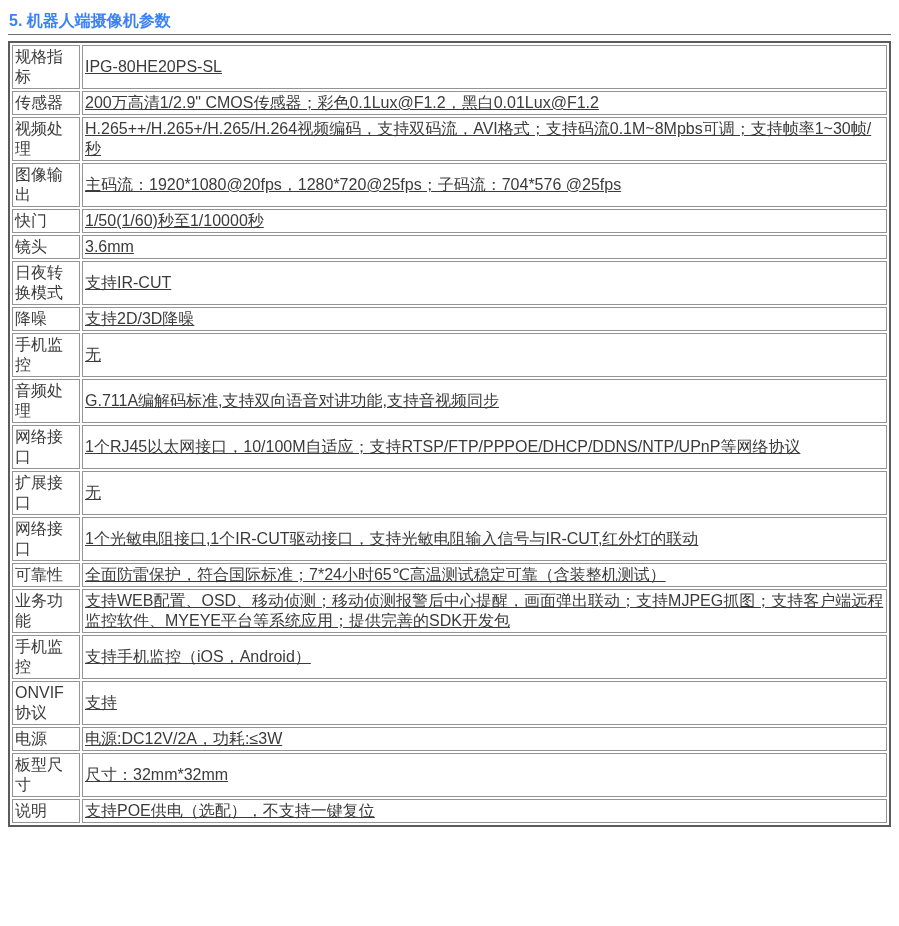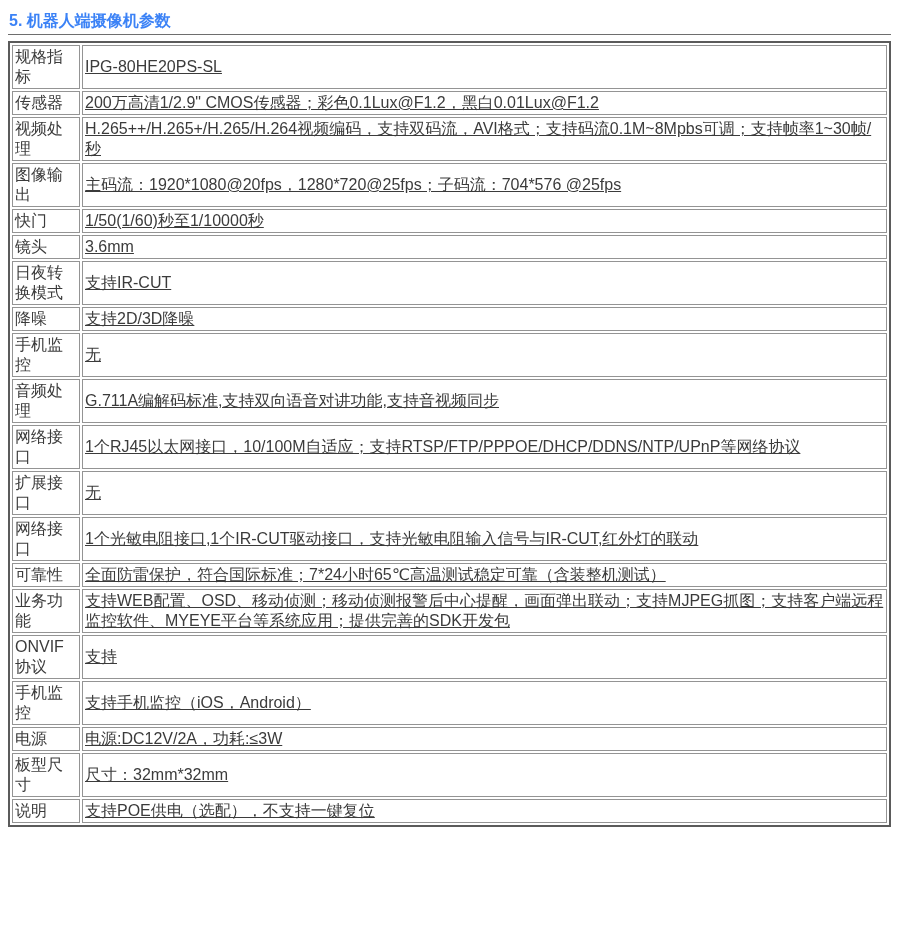--- a/index.html
+++ b/index.html
@@ -109,26 +109,26 @@
       </tr>
       <tr>
         <td class="label-cell">可靠性</td>
         <td class="value-cell">全面防雷保护，符合国际标准；7*24小时65℃高温测试稳定可靠（含装整机测试）</td>
       </tr>
       <tr>
         <td class="label-cell">业务功能</td>
         <td class="value-cell">支持WEB配置、OSD、移动侦测；移动侦测报警后中心提醒，画面弹出联动；支持MJPEG抓图；支持客户端远程监控软件、MYEYE平台等系统应用；提供完善的SDK开发包</td>
       </tr>
       <tr>
+        <td class="label-cell">手机监控</td>
+        <td class="value-cell">支持手机监控（iOS，Android）</td>
+      </tr>
+      <tr>
         <td class="label-cell">ONVIF协议</td>
         <td class="value-cell">支持</td>
-      </tr>
-      <tr>
-        <td class="label-cell">手机监控</td>
-        <td class="value-cell">支持手机监控（iOS，Android）</td>
       </tr>
       <tr>
         <td class="label-cell">电源</td>
         <td class="value-cell">电源:DC12V/2A，功耗:≤3W</td>
       </tr>
       <tr>
         <td class="label-cell">板型尺寸</td>
         <td class="value-cell">尺寸：32mm*32mm</td>
       </tr>
       <tr>

